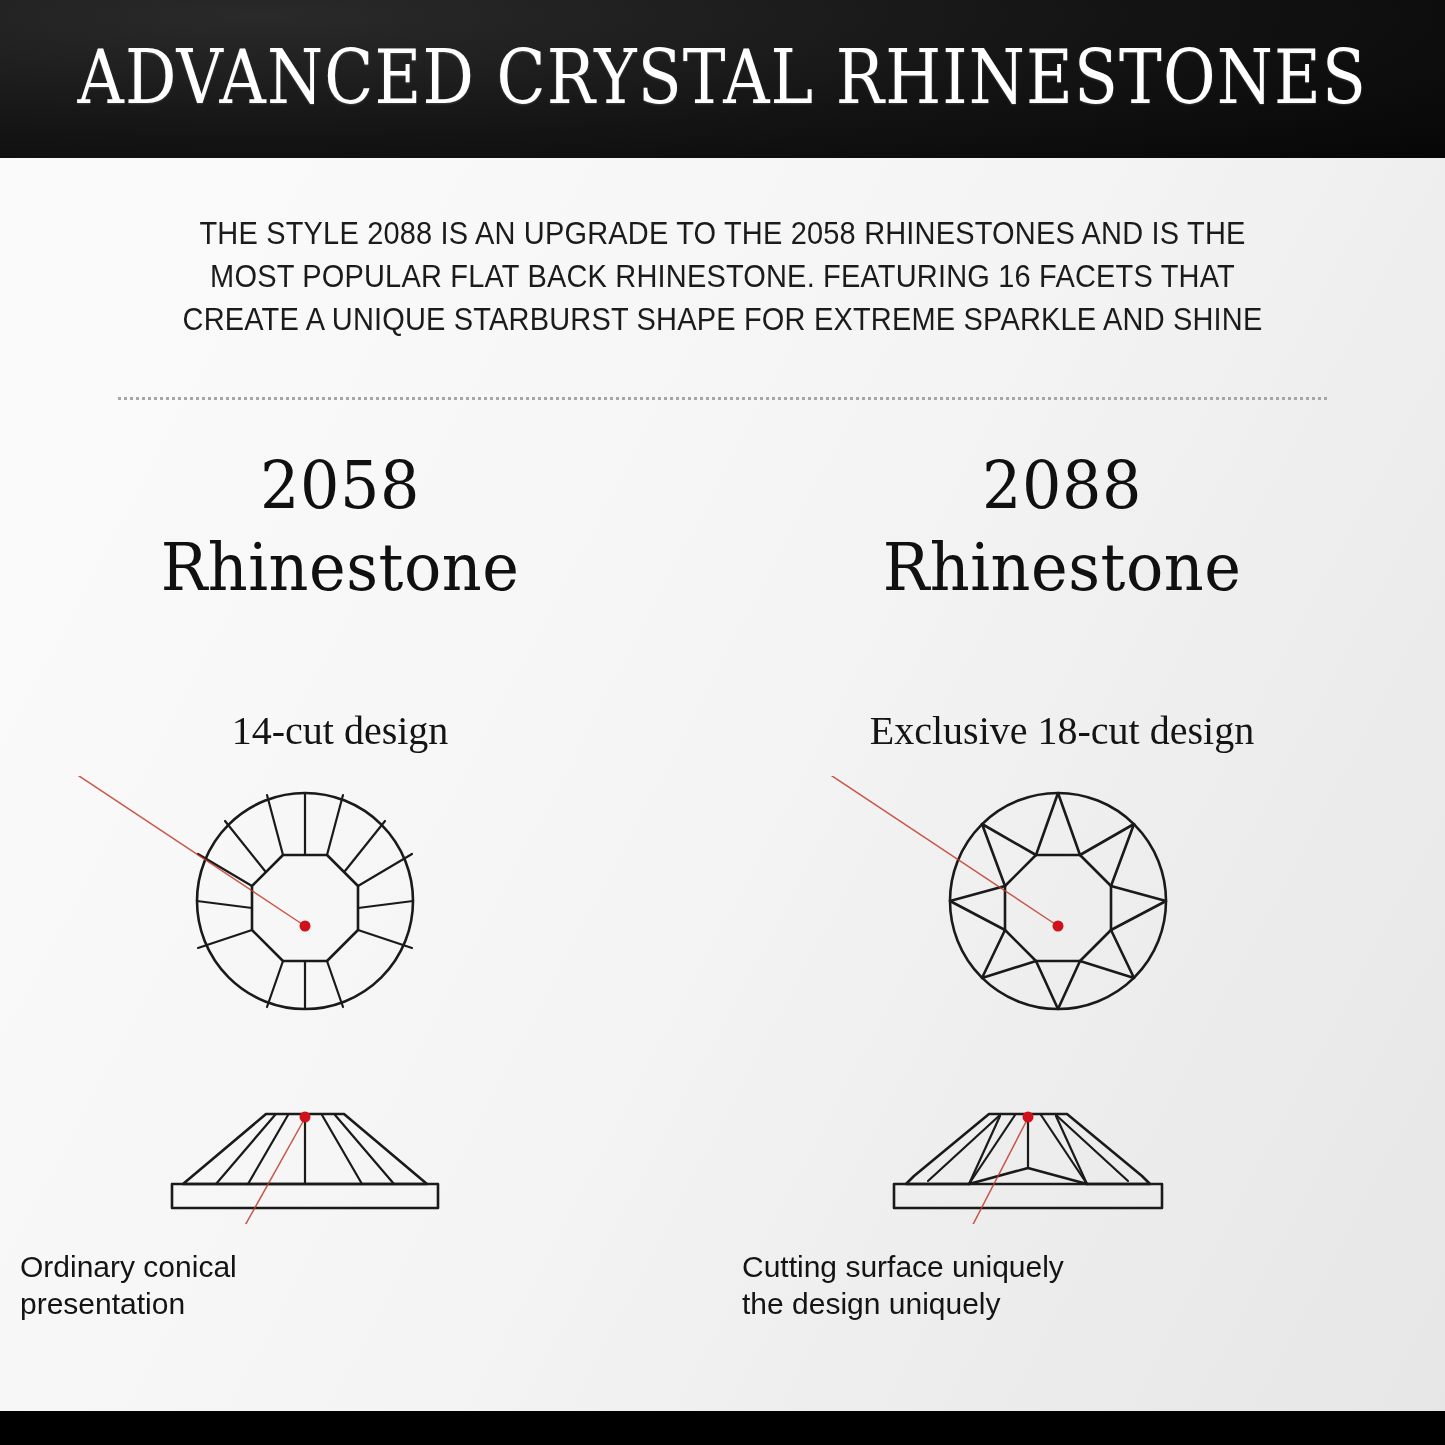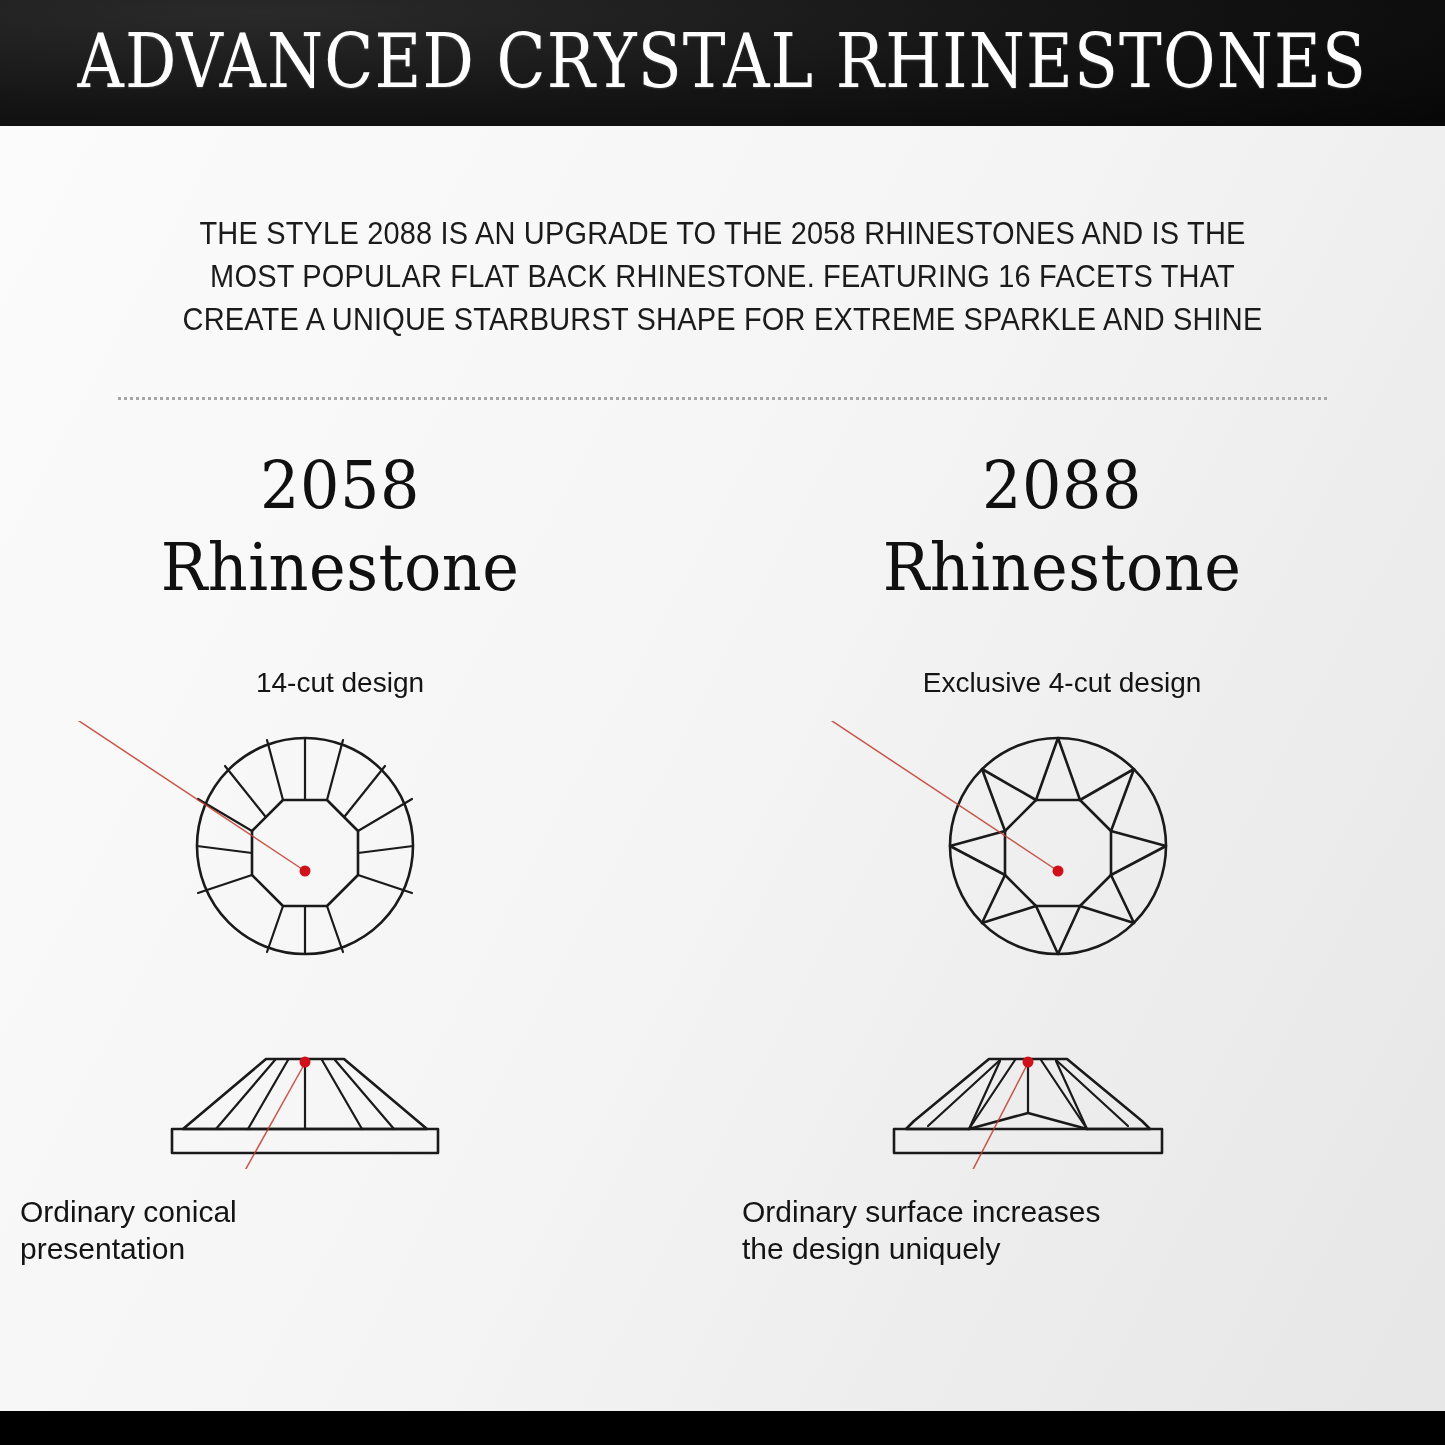--- a/index.html
+++ b/index.html
@@ -20,21 +20,21 @@
         #f4f4f4 52%,
         #ededed 74%,
         #e6e6e6 100%);
     font-family:"Liberation Sans", sans-serif;
     overflow:hidden;
   }
 
   
   #header-banner {
     position:absolute; left:0; top:0;
-    width:1445px; height:126px;
+    width:1445px; height:158px;
     background:
       radial-gradient(ellipse 140% 180% at 18% 10%, #2a2a2a 0%, #141414 42%, #070707 75%, #000 100%);
     display:flex; align-items:center; justify-content:center;
     overflow:hidden;
   }
   #header-title {
     font-family:"DejaVu Serif", serif;
     font-weight:400;
     font-size:69px;
     letter-spacing:1.2px;
@@ -93,24 +93,25 @@
   .col-title .t-word {
     display:block;
     font-size:62px;
     margin-top:20px;
     letter-spacing:0.5px;
     transform:scaleY(1.06);
   }
 
   .annot-top {
     text-align:center;
-    font-size:28px;
+    font-size:40px;
     color:#141414;
-    margin-top:68px;
+    margin-top:108px;
     white-space:nowrap;
+    font-family:Liberation Serif, serif;
   }
 
   .diagram-wrap { position:relative; width:640px; height:250px; margin-top:22px; }
   .diagram-wrap svg { position:absolute; left:0; top:0; }
 
   .profile-wrap { position:relative; width:640px; height:128px; margin-top:70px; }
   .profile-wrap svg { position:absolute; left:0; top:0; }
 
   .annot-bottom {
     text-align:left;
@@ -215,21 +216,21 @@
     </div>
   </div>
 
   <div class="column" id="column-right">
 
     <div class="col-title">
       <span class="t-num">2088</span>
       <span class="t-word">Rhinestone</span>
     </div>
 
-    <div class="annot-top">Exclusive 4-cut design</div>
+    <div class="annot-top">Exclusive 18-cut design</div>
 
     <div class="diagram-wrap">
       <svg width="640" height="250" viewBox="0 0 640 250">
 
         <circle cx="316" cy="125" r="108" class="stroke"></circle>
 
         <polygon class="stroke" points="
           294,79  338,79  369,110  369,154  338,185  294,185  263,154  263,110"></polygon>
 
         <g class="stroke">
@@ -276,20 +277,20 @@
           <line x1="258" y1="20" x2="227" y2="88"></line>
           <line x1="314" y1="20" x2="345" y2="88"></line>
         </g>
 
         <line class="leader" x1="286" y1="22" x2="224" y2="142"></line>
         <circle class="reddot" cx="286" cy="21" r="5.5"></circle>
       </svg>
     </div>
 
     <div class="annot-bottom">
-      <span class="l">Ordinary surface increases</span>
+      <span class="l">Cutting surface uniquely</span>
       <span class="l">the design uniquely</span>
     </div>
   </div>
 
   <div id="footer-bar"></div>
 
 </div>
 
 </body></html>

